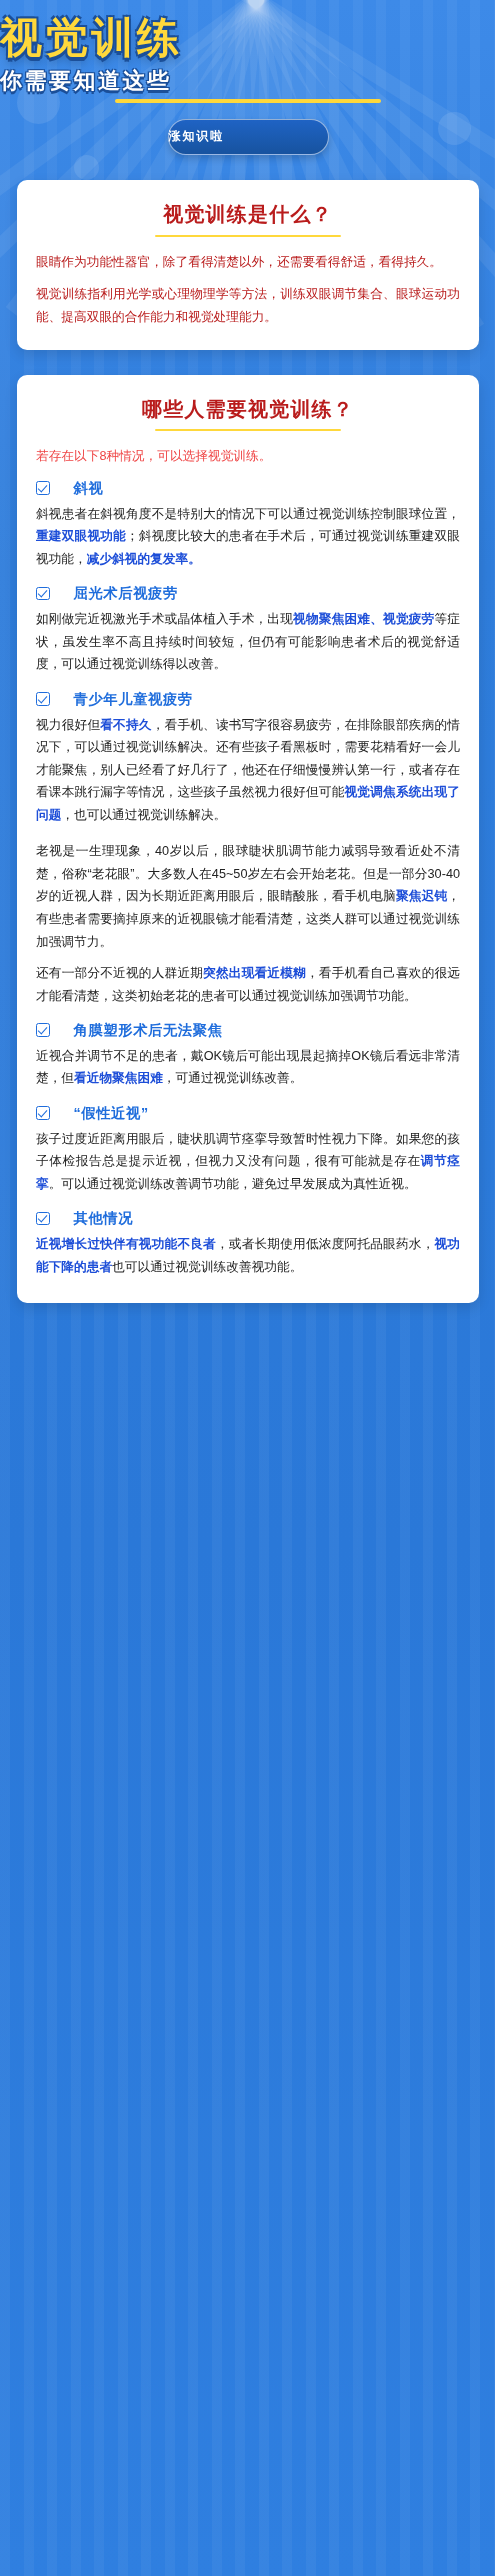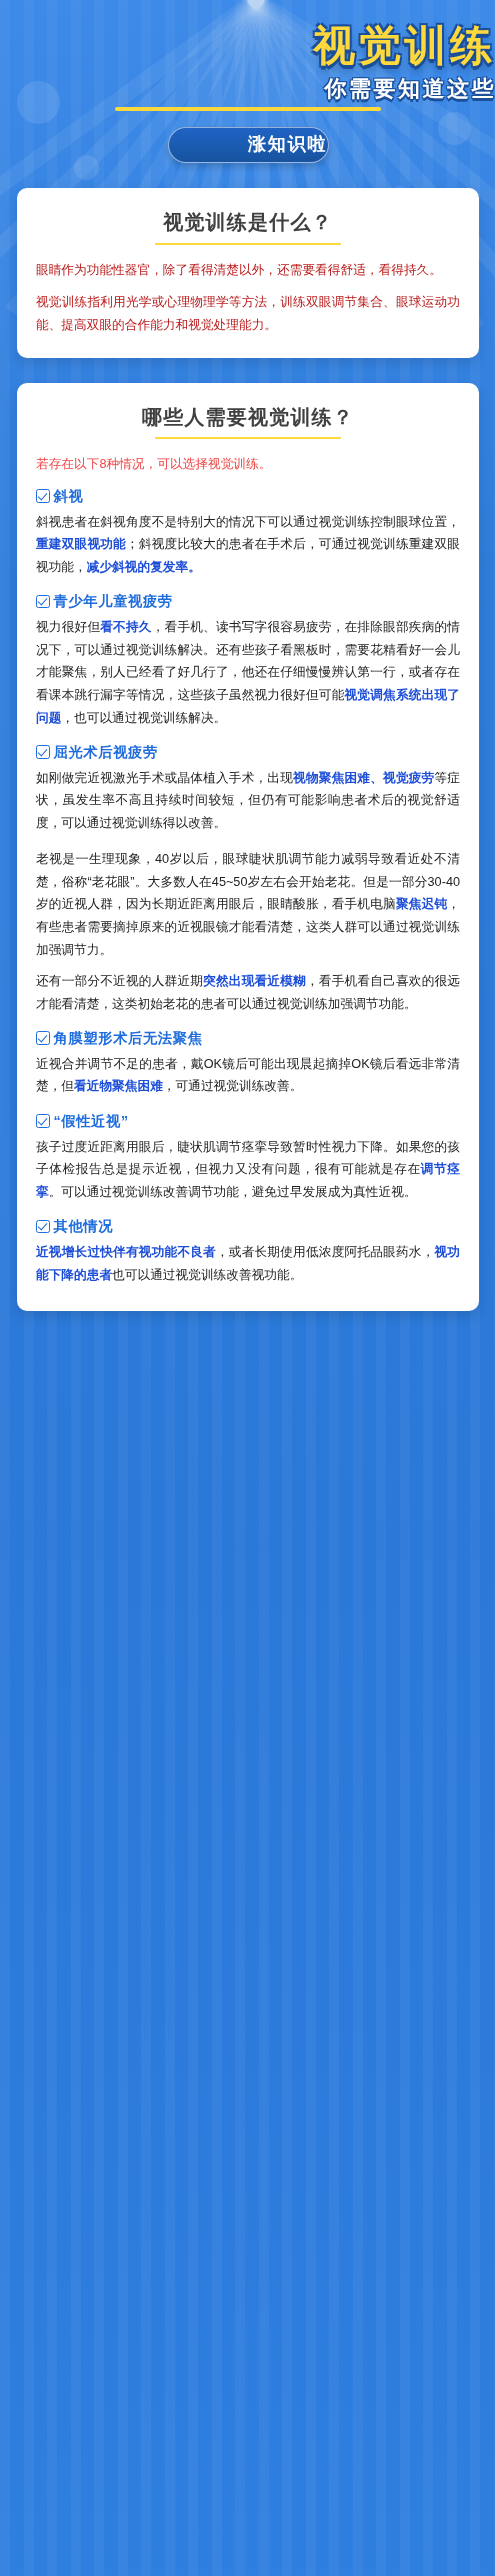--- a/index.html
+++ b/index.html
@@ -44,22 +44,22 @@
   .bubble {
     position: absolute;
     border-radius: 50%;
     background: rgba(255,255,255,0.10);
     pointer-events: none;
   }
 
   
   .header {
     position: relative;
-    padding-top: 24px;
-    text-align: right;
+    padding-top: 16px;
+    text-align: left;
   }
   .title-main {
     font-size: 42px;
     font-weight: bold;
     letter-spacing: 3.7px;
     color: #ffd83b;
     text-shadow:
       -1.9px -1.9px 0 #1b4f99, 1.9px -1.9px 0 #1b4f99,
       -1.9px 1.9px 0 #1b4f99, 1.9px 1.9px 0 #1b4f99,
       0 3.7px 0 #1b4f99, 0 6.2px 8.7px rgba(0,0,0,0.25);
@@ -85,39 +85,39 @@
     border-radius: 2.5px;
   }
   .ribbon {
     margin: 16px auto 0;
     width: 161px;
     height: 36px;
     border-radius: 18px;
     background: linear-gradient(180deg, #1f63c4 0%, #17539f 100%);
     border: 1.9px solid rgba(255,255,255,0.55);
     color: #ffffff;
-    font-size: 18px;
+    font-size: 12px;
     font-weight: bold;
     letter-spacing: 1.9px;
     line-height: 32px;
     box-shadow: 0 3.7px 7.4px rgba(0,0,0,0.18);
   }
 
   
   .card {
     position: relative;
     margin: 25px 17.4px 0;
     background: #ffffff;
     border-radius: 10px;
     padding: 21px 18.6px 21px;
     box-shadow: 0 5px 12.4px rgba(0,0,0,0.12);
   }
   .card-title {
     text-align: center;
-    color: #404040;
+    color: #b91c1c;
     font-size: 20px;
     font-weight: bold;
     letter-spacing: 1.2px;
     margin-bottom: 5px;
   }
   .card-title-underline {
     width: 186px;
     height: 2.5px;
     margin: 6.2px auto 13.6px;
     background: #ffd83b;
@@ -132,21 +132,21 @@
   }
   p.body:last-child { margin-bottom: 0; }
   b { font-weight: bold; color: #1d4ed8; }
 
   
   .item { margin-bottom: 13.6px; }
   .item:last-child { margin-bottom: 4px; }
   .item-head {
     display: flex;
     align-items: center;
-    gap: 4px;
+    gap: 24px;
     margin-bottom: 5px;
   }
   .check-icon {
     flex: 0 0 auto;
     width: 13.6px;
     height: 13.6px;
     border: 1.2px solid #1f6ddc;
     border-radius: 2.5px;
     position: relative;
   }
@@ -222,33 +222,33 @@
             <span class="check-icon"></span>
             <span class="item-title">斜视</span>
           </div>
           <div class="item-body">
             <p>斜视患者在斜视角度不是特别大的情况下可以通过视觉训练控制眼球位置，<b>重建双眼视功能</b>；斜视度比较大的患者在手术后，可通过视觉训练重建双眼视功能，<b>减少斜视的复发率。</b></p>
           </div>
         </div>
         <div class="item">
           <div class="item-head">
             <span class="check-icon"></span>
+            <span class="item-title">屈光术后视疲劳</span>
+          </div>
+          <div class="item-body">
+            <p>如刚做完近视激光手术或晶体植入手术，出现<b>视物聚焦困难、视觉疲劳</b>等症状，虽发生率不高且持续时间较短，但仍有可能影响患者术后的视觉舒适度，可以通过视觉训练得以改善。</p>
+          </div>
+        </div>
+        <div class="item">
+          <div class="item-head">
+            <span class="check-icon"></span>
             <span class="item-title">青少年儿童视疲劳</span>
           </div>
           <div class="item-body">
             <p>视力很好但<b>看不持久</b>，看手机、读书写字很容易疲劳，在排除眼部疾病的情况下，可以通过视觉训练解决。还有些孩子看黑板时，需要花精看好一会儿才能聚焦，别人已经看了好几行了，他还在仔细慢慢辨认第一行，或者存在看课本跳行漏字等情况，这些孩子虽然视力很好但可能<b>视觉调焦系统出现了问题</b>，也可以通过视觉训练解决。</p>
-          </div>
-        </div>
-        <div class="item">
-          <div class="item-head">
-            <span class="check-icon"></span>
-            <span class="item-title">屈光术后视疲劳</span>
-          </div>
-          <div class="item-body">
-            <p>如刚做完近视激光手术或晶体植入手术，出现<b>视物聚焦困难、视觉疲劳</b>等症状，虽发生率不高且持续时间较短，但仍有可能影响患者术后的视觉舒适度，可以通过视觉训练得以改善。</p>
           </div>
         </div>
         <div class="item">
           <div class="item-body">
             <p>老视是一生理现象，40岁以后，眼球睫状肌调节能力减弱导致看近处不清楚，俗称“老花眼”。大多数人在45~50岁左右会开始老花。但是一部分30-40岁的近视人群，因为长期近距离用眼后，眼睛酸胀，看手机电脑<b>聚焦迟钝</b>，有些患者需要摘掉原来的近视眼镜才能看清楚，这类人群可以通过视觉训练加强调节力。</p>
             <p>还有一部分不近视的人群近期<b>突然出现看近模糊</b>，看手机看自己喜欢的很远才能看清楚，这类初始老花的患者可以通过视觉训练加强调节功能。</p>
           </div>
         </div>
         <div class="item">
           <div class="item-head">

